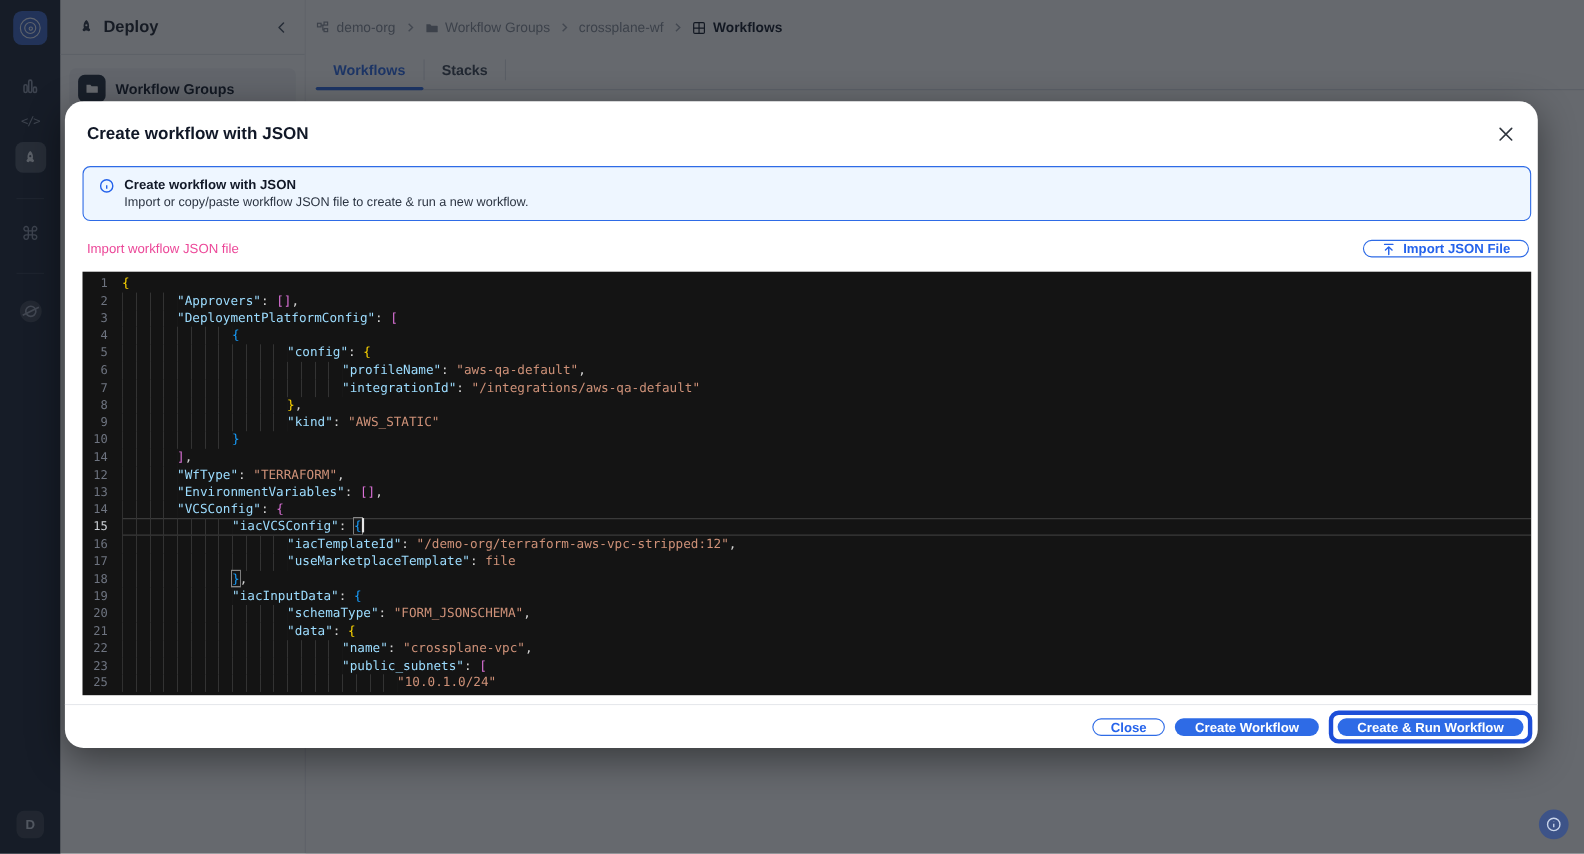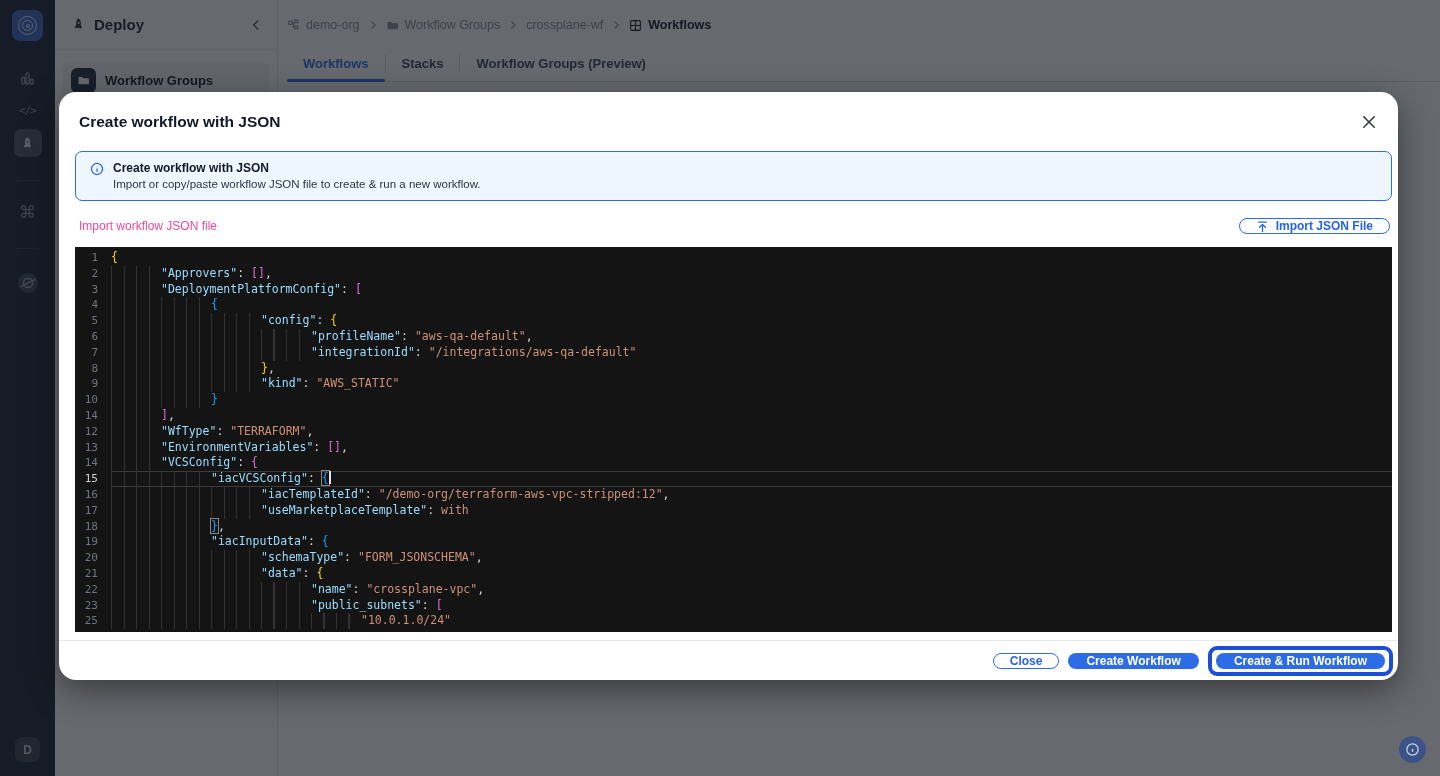--- a/index.html
+++ b/index.html
@@ -202,21 +202,20 @@
             <path d="M3 12h18M12 3v18"></path>
         </svg>
         <span>Workflows</span>
       </span>
     </div>
     <div class="tabs">
       <div class="tab active">Workflows</div>
       <div class="tab-sep"></div>
       <div class="tab">Stacks</div>
       <div class="tab-sep"></div>
-      <div class="tab">Workflow Groups (Preview)</div>
     </div>
   </div>
 </div>
 
 <div id="overlay"></div>
 
 <div id="help-fab">
   <svg width="15" height="15" viewBox="0 0 24 24" fill="none" stroke="#c9d4ea" stroke-width="2">
     <circle cx="12" cy="12" r="9"></circle>
       <line x1="12" y1="11" x2="12" y2="16"></line>
@@ -271,21 +270,21 @@
       <div class="cl-row"><span class="cl-gutter">7</span><span class="cl-code"><span class="ind" style="width: 200px;"></span><span class="tk-k">"integrationId"</span><span class="tk-p">: </span><span class="tk-s">"/integrations/aws-qa-default"</span></span></div>
       <div class="cl-row"><span class="cl-gutter">8</span><span class="cl-code"><span class="ind" style="width: 150px;"></span><span class="tk-b1">}</span><span class="tk-p">,</span></span></div>
       <div class="cl-row"><span class="cl-gutter">9</span><span class="cl-code"><span class="ind" style="width: 150px;"></span><span class="tk-k">"kind"</span><span class="tk-p">: </span><span class="tk-s">"AWS_STATIC"</span></span></div>
       <div class="cl-row"><span class="cl-gutter">10</span><span class="cl-code"><span class="ind" style="width: 100px;"></span><span class="tk-b3">}</span></span></div>
       <div class="cl-row"><span class="cl-gutter">14</span><span class="cl-code"><span class="ind" style="width: 50px;"></span><span class="tk-b2">]</span><span class="tk-p">,</span></span></div>
       <div class="cl-row"><span class="cl-gutter">12</span><span class="cl-code"><span class="ind" style="width: 50px;"></span><span class="tk-k">"WfType"</span><span class="tk-p">: </span><span class="tk-s">"TERRAFORM"</span><span class="tk-p">,</span></span></div>
       <div class="cl-row"><span class="cl-gutter">13</span><span class="cl-code"><span class="ind" style="width: 50px;"></span><span class="tk-k">"EnvironmentVariables"</span><span class="tk-p">: </span><span class="tk-b2">[]</span><span class="tk-p">,</span></span></div>
       <div class="cl-row"><span class="cl-gutter">14</span><span class="cl-code"><span class="ind" style="width: 50px;"></span><span class="tk-k">"VCSConfig"</span><span class="tk-p">: </span><span class="tk-b2">{</span></span></div>
       <div class="cl-row active"><span class="cl-gutter">15</span><span class="cl-code"><span class="ind" style="width: 100px;"></span><span class="tk-k">"iacVCSConfig"</span><span class="tk-p">: </span><span class="tk-b3 tk-m">{</span><span class="cursor"></span></span></div>
       <div class="cl-row"><span class="cl-gutter">16</span><span class="cl-code"><span class="ind" style="width: 150px;"></span><span class="tk-k">"iacTemplateId"</span><span class="tk-p">: </span><span class="tk-s">"/demo-org/terraform-aws-vpc-stripped:12"</span><span class="tk-p">,</span></span></div>
-      <div class="cl-row"><span class="cl-gutter">17</span><span class="cl-code"><span class="ind" style="width: 150px;"></span><span class="tk-k">"useMarketplaceTemplate"</span><span class="tk-p">: </span><span class="tk-s">with</span></span></div>
+      <div class="cl-row"><span class="cl-gutter">17</span><span class="cl-code"><span class="ind" style="width: 150px;"></span><span class="tk-k">"useMarketplaceTemplate"</span><span class="tk-p">: </span><span class="tk-s">file</span></span></div>
       <div class="cl-row"><span class="cl-gutter">18</span><span class="cl-code"><span class="ind" style="width: 100px;"></span><span class="tk-b3 tk-m">}</span><span class="tk-p">,</span></span></div>
       <div class="cl-row"><span class="cl-gutter">19</span><span class="cl-code"><span class="ind" style="width: 100px;"></span><span class="tk-k">"iacInputData"</span><span class="tk-p">: </span><span class="tk-b3">{</span></span></div>
       <div class="cl-row"><span class="cl-gutter">20</span><span class="cl-code"><span class="ind" style="width: 150px;"></span><span class="tk-k">"schemaType"</span><span class="tk-p">: </span><span class="tk-s">"FORM_JSONSCHEMA"</span><span class="tk-p">,</span></span></div>
       <div class="cl-row"><span class="cl-gutter">21</span><span class="cl-code"><span class="ind" style="width: 150px;"></span><span class="tk-k">"data"</span><span class="tk-p">: </span><span class="tk-b1">{</span></span></div>
       <div class="cl-row"><span class="cl-gutter">22</span><span class="cl-code"><span class="ind" style="width: 200px;"></span><span class="tk-k">"name"</span><span class="tk-p">: </span><span class="tk-s">"crossplane-vpc"</span><span class="tk-p">,</span></span></div>
       <div class="cl-row"><span class="cl-gutter">23</span><span class="cl-code"><span class="ind" style="width: 200px;"></span><span class="tk-k">"public_subnets"</span><span class="tk-p">: </span><span class="tk-b2">[</span></span></div>
       <div class="cl-row"><span class="cl-gutter">25</span><span class="cl-code"><span class="ind" style="width: 250px;"></span><span class="tk-s">"10.0.1.0/24"</span></span></div>
     </div>
 
   <div class="m-footer">

